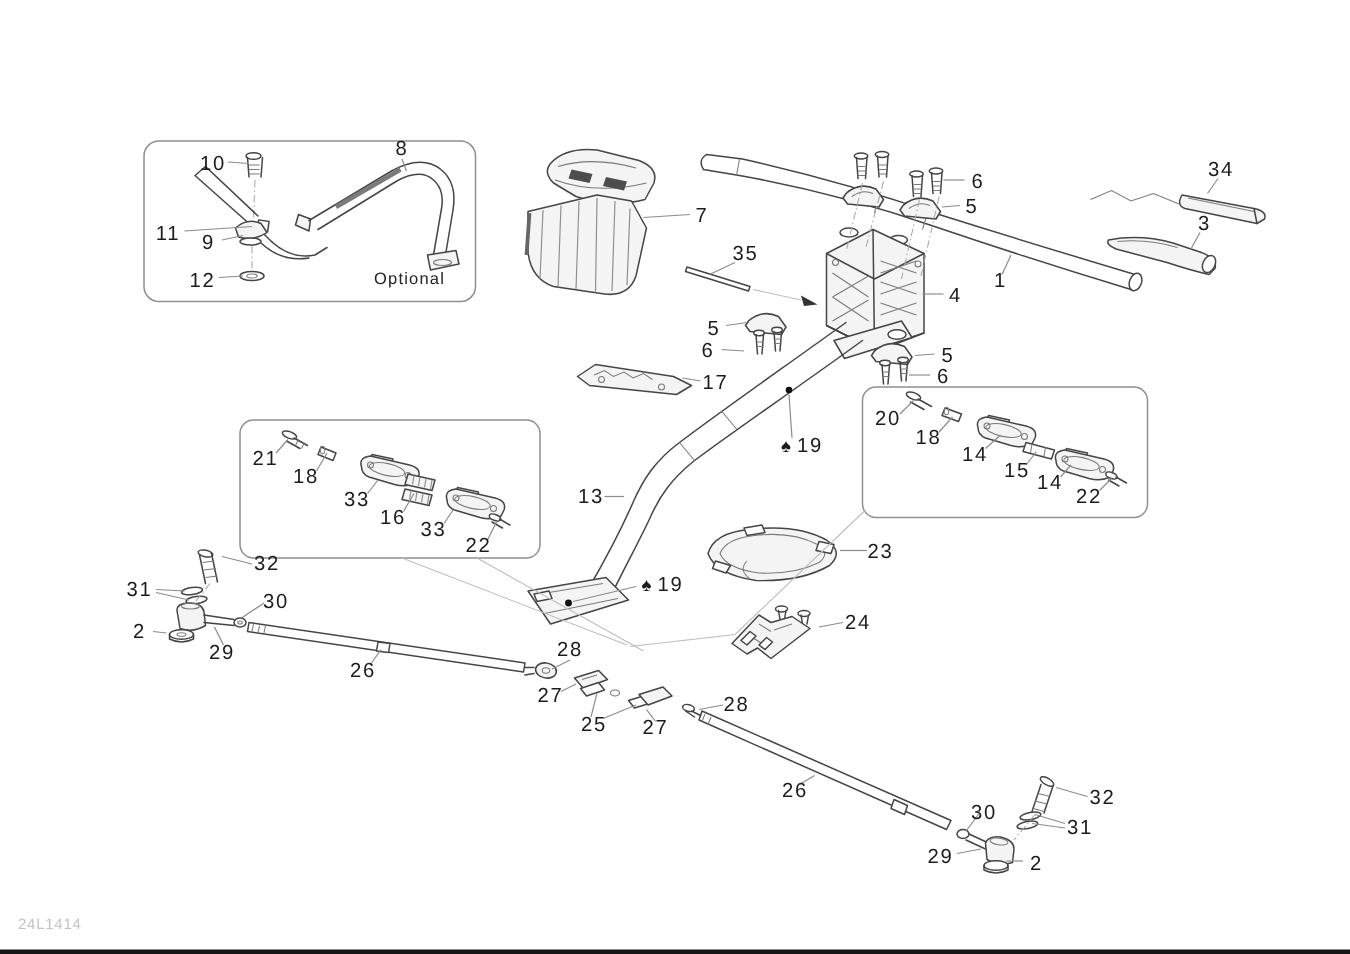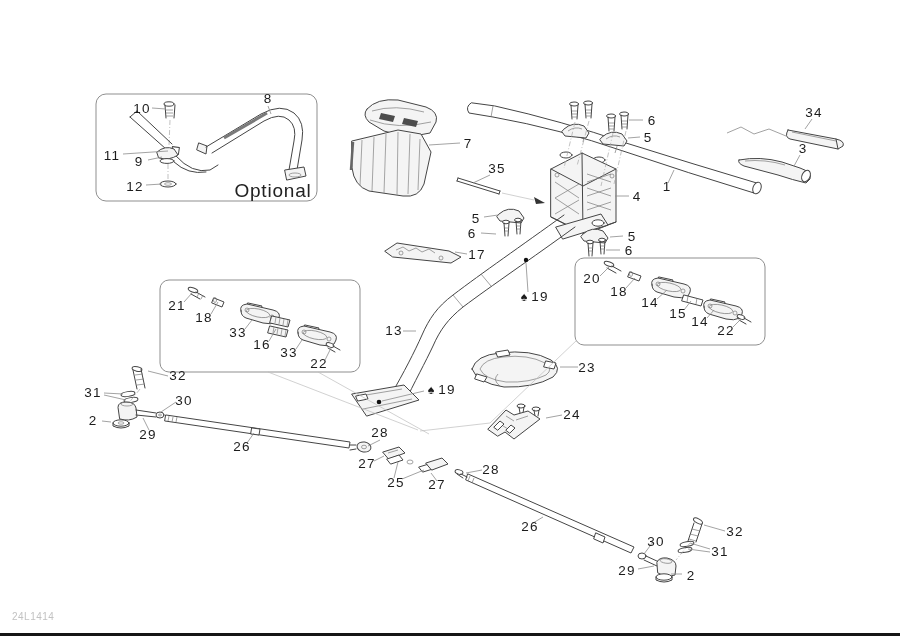--- a/index.html
+++ b/index.html
@@ -14,21 +14,21 @@
   .hatch{stroke:#8f8f8f;stroke-width:.8;fill:none;}
   .ref  {stroke:#bdbdbd;stroke-width:.7;fill:none;}
   .box  {stroke:#8f8f8f;stroke-width:1;fill:none;}
   .dash {stroke:#a8a8a8;stroke-width:.7;fill:none;stroke-dasharray:5 2 1 2;}
   .dark {fill:#4d4d4d;stroke:none;}
   .leader{stroke:#8c8c8c;stroke-width:.8;fill:none;}
   .lbl  {font-family:"Liberation Sans",sans-serif;font-size:13.5px;fill:#1c1c1c;
          letter-spacing:1.2px;text-anchor:middle;}
   .lbl.sym{font-size:12.5px;letter-spacing:0;}
   .optional-label{position:absolute;left:273px;top:180px;transform:translateX(-50%);
-         font-size:19px;letter-spacing:.8px;color:#222;}
+         font-size:11px;letter-spacing:.8px;color:#222;}
   .drawing-code{position:absolute;left:12px;top:611px;font-size:10px;letter-spacing:.5px;
          color:#c2c2c2;}
   .bottom-edge{position:absolute;left:0;top:633px;width:900px;height:3px;background:#151515;}
 </style>
 </head>
 <body>
 
 <div id="stage">
 
 <svg width="900" height="636" viewBox="0 0 900 636">

